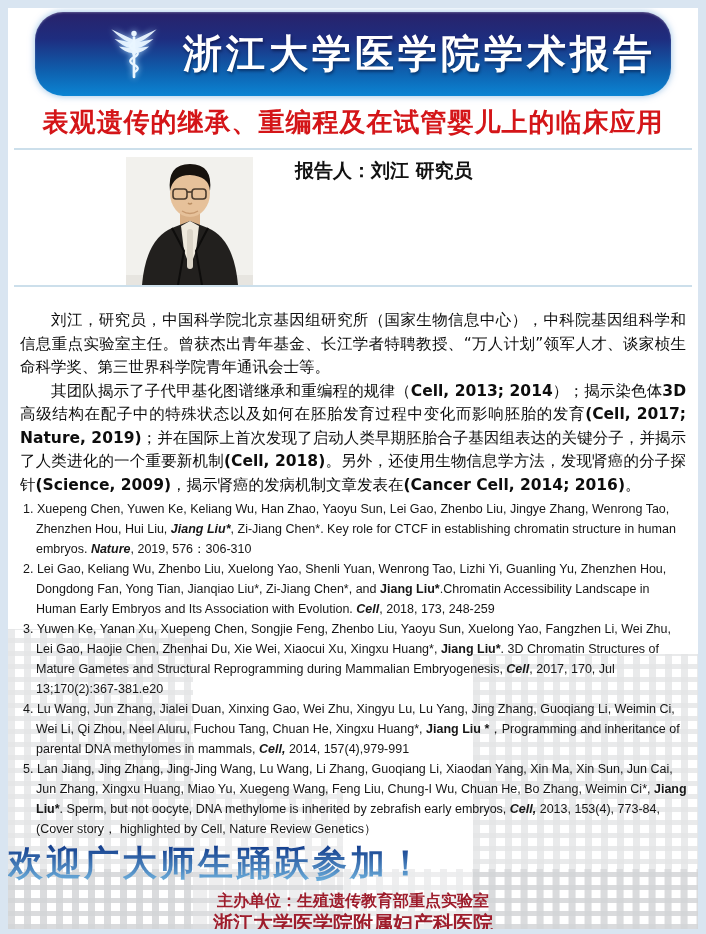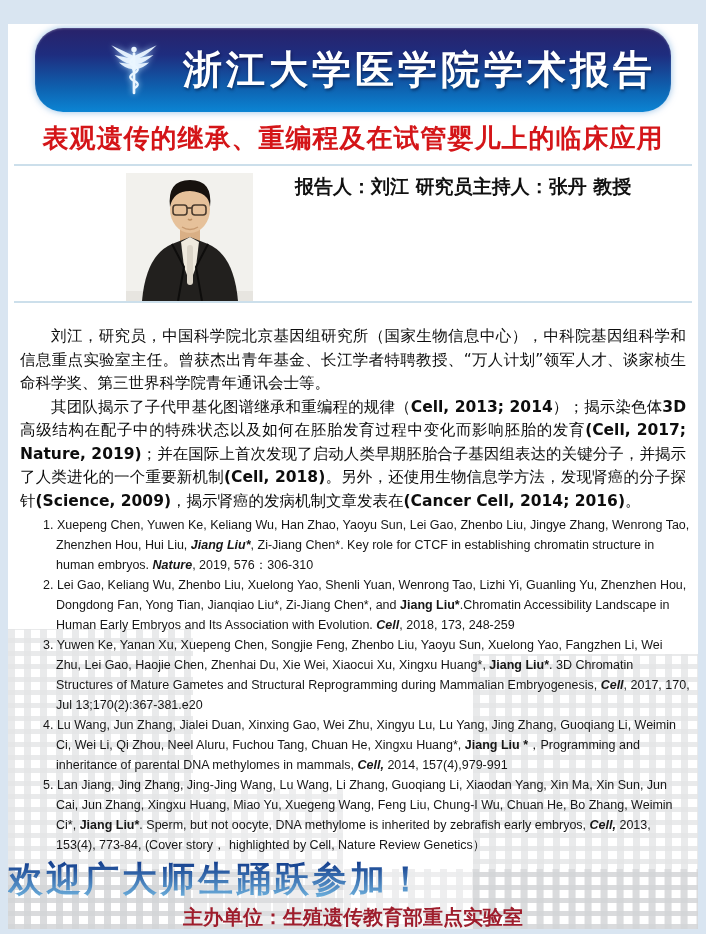--- a/index.html
+++ b/index.html
@@ -1,19 +1,19 @@
 <!DOCTYPE html>
 <html style="--banner-top: #29226a; --banner-bottom: #0b85d4; --title-red: #d41518; --footer-red: #9e1d2c; --welcome-blue-dark: #16418f; --welcome-blue-light: #6fb2de;"><head>
 <meta charset="utf-8">
 <style>
   * { margin:0; padding:0; box-sizing:border-box; }
   html,body { width:706px; height:934px; }
   body { font-family:"DejaVu Sans", sans-serif; background:#d9e5f1; }
 
-  .frame { width:706px; height:934px; padding:24px 8px 5px; }
+  .frame { width:706px; height:934px; padding:8px 8px 5px; }
   .page  { position:relative; width:100%; height:100%; background:#ffffff; overflow:hidden; }
   .content { position:relative; z-index:2; }
 
   
   .watermark { position:absolute; left:0; right:0; bottom:0; height:315px; z-index:1; pointer-events:none; }
   .bldg { position:absolute; bottom:0; opacity:.16;
     background-image:
       repeating-linear-gradient(0deg,  rgba(95,100,108,.85) 0 5px, transparent 5px 13px),
       repeating-linear-gradient(90deg, rgba(95,100,108,.85) 0 7px, transparent 7px 16px);
   }
@@ -45,30 +45,30 @@
   .info-line { font-size:19px; font-weight:bold; color:#111; white-space:nowrap; }
 
   
   .bio { padding:3px 12px 0; font-size:15.5px; line-height:23.5px; color:#0d0d0d; text-align:justify;margin-top:19px; }
   .bio p { text-indent:2em; }
 
   
   .pub-heading { margin:3px 0 0 10px; font-size:13px; font-weight:bold; color:#111; }
   .pubs { margin:2px 8px 0 15px; font-family:"Liberation Sans", sans-serif;
     font-size:12.5px; line-height:20px; color:#161616; }
-  .pub-item { padding-left:13px; text-indent:-13px;margin-left:20px; }
+  .pub-item { padding-left:13px; text-indent:-13px; }
 
   
   .welcome { margin-top:1px; text-align:left; font-size:35px; font-weight:bold; letter-spacing:3px;
     color:var(--welcome-blue-dark,#16418f);
     background:linear-gradient(180deg,var(--welcome-blue-dark,#16418f) 15%,var(--welcome-blue-light,#6fb2de) 90%);
     -webkit-background-clip:text; background-clip:text; -webkit-text-fill-color:transparent; }
   .footer { text-align:center; font-family:"DejaVu Serif", serif; font-weight:bold;
     color:var(--footer-red,#9e1d2c); }
-  .footer-line1 { font-size:20px; line-height:22px; margin-top:3px; }
+  .footer-line1 { font-size:16px; line-height:22px; margin-top:3px; }
   .footer-line2 { font-size:20px; line-height:22px; }
 </style>
 </head>
 <body>
 
 <div class="frame">
   <div class="page">
 
     <div class="watermark">
       <div class="bldg bldg-left"></div>
@@ -111,21 +111,20 @@
           <path d="M62 46 q2 2 4 0" fill="none" stroke="#b98d62" stroke-width="1.4"></path>
           <path d="M56 54 q8 5 16 0" fill="none" stroke="#c79a70" stroke-width="1.4"></path>
           <path d="M16 128 Q20 82 46 71 L64 64 L82 71 Q108 82 112 128 Z" fill="#22201e"></path>
           <path d="M55 69 L64 64 L73 69 L70 94 L64 110 L58 94 Z" fill="#efe9dd"></path>
           <path d="M46 71 L58 94 L52 128" fill="none" stroke="#0e0d0c" stroke-width="2"></path>
           <path d="M82 71 L70 94 L76 128" fill="none" stroke="#0e0d0c" stroke-width="2"></path>
           <rect x="61" y="72" width="6" height="40" rx="3" fill="#dcd5c8"></rect>
         </svg>
         <div class="info">
           <div class="info-line"><span>报告人：</span><span>刘江 研究员</span></div>
-          <div class="info-line"><span>主持人：</span><span>张丹 教授</span></div>
         </div>
       </div>
 
       <hr class="divider-2">
 
       <div class="bio">
         <p>刘江，研究员，中国科学院北京基因组研究所（国家生物信息中心），中科院基因组科学和信息重点实验室主任。曾获杰出青年基金、长江学者特聘教授、“万人计划”领军人才、谈家桢生命科学奖、第三世界科学院青年通讯会士等。</p>
         <p><span>其团队揭示了子代甲基化图谱继承和重编程的规律（</span><span style="font-weight: bold;">Cell, 2013; 2014</span><span>）；揭示染色体</span><span style="font-weight: bold;">3D</span><span>高级结构在配子中的特殊状态以及如何在胚胎发育过程中变化而影响胚胎的发育</span><span style="font-weight: bold;">(Cell, 2017; Nature, 2019)</span><span>；并在国际上首次发现了启动人类早期胚胎合子基因组表达的关键分子，并揭示了人类进化的一个重要新机制</span><span style="font-weight: bold;">(Cell, 2018)</span><span>。另外，还使用生物信息学方法，发现肾癌的分子探针</span><span style="font-weight: bold;">(Science, 2009)</span><span>，揭示肾癌的发病机制文章发表在</span><span style="font-weight: bold;">(Cancer Cell, 2014; 2016)</span><span>。</span></p>
       </div>
 

